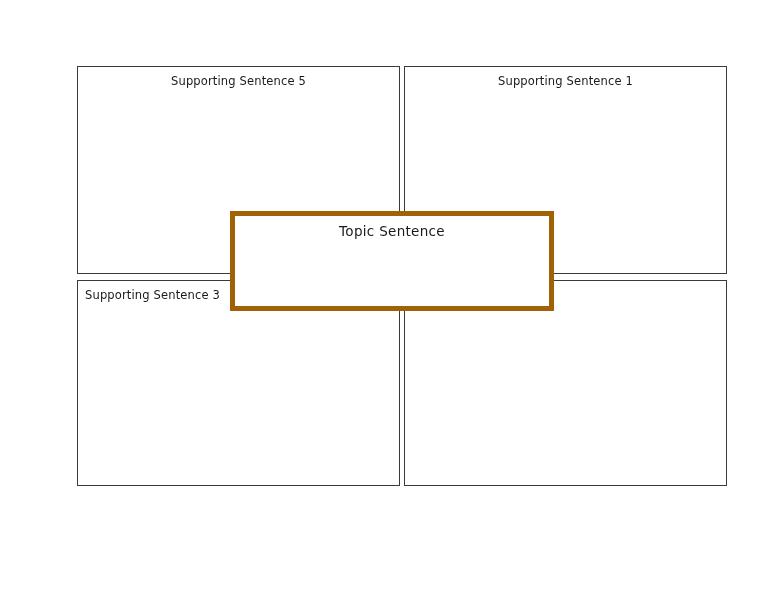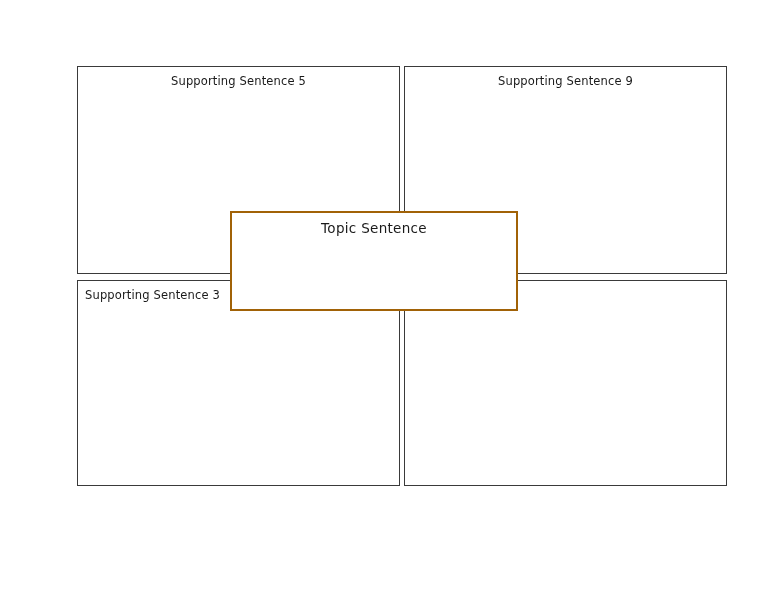--- a/index.html
+++ b/index.html
@@ -56,24 +56,24 @@
   #box-ss1 { left: 77px;  top: 66px;  width: 323px; height: 208px; }
   #box-ss2 { left: 404px; top: 66px;  width: 323px; height: 208px; }
   #box-ss3 { left: 77px;  top: 280px; width: 323px; height: 206px; }
   #box-cs  { left: 404px; top: 280px; width: 323px; height: 206px; }
 
   
   #box-topic {
     position: absolute;
     left: 230px;
     top: 211px;
-    width: 288px;
+    width: 324px;
     height: 100px;
     box-sizing: border-box;
-    border: 2px solid #a16207;
+    border: 5px solid #a16207;
     background: #ffffff;
     z-index: 5;
   }
 
   #box-topic .topic-label {
     position: absolute;
     top: 7px;
     left: 0;
     right: 0;
     text-align: center;
@@ -87,21 +87,21 @@
 </head>
 <body>
 
 <div id="organizer">
 
   <div class="quad" id="box-ss1">
     <div class="quad-label label-center">Supporting Sentence 5</div>
   </div>
 
   <div class="quad" id="box-ss2">
-    <div class="quad-label label-center">Supporting Sentence 9</div>
+    <div class="quad-label label-center">Supporting Sentence 1</div>
   </div>
 
   <div class="quad" id="box-ss3">
     <div class="quad-label label-left">Supporting Sentence 3</div>
   </div>
 
   <div class="quad" id="box-cs">
     <div class="quad-label label-left">Closing Sentence</div>
   </div>
 

